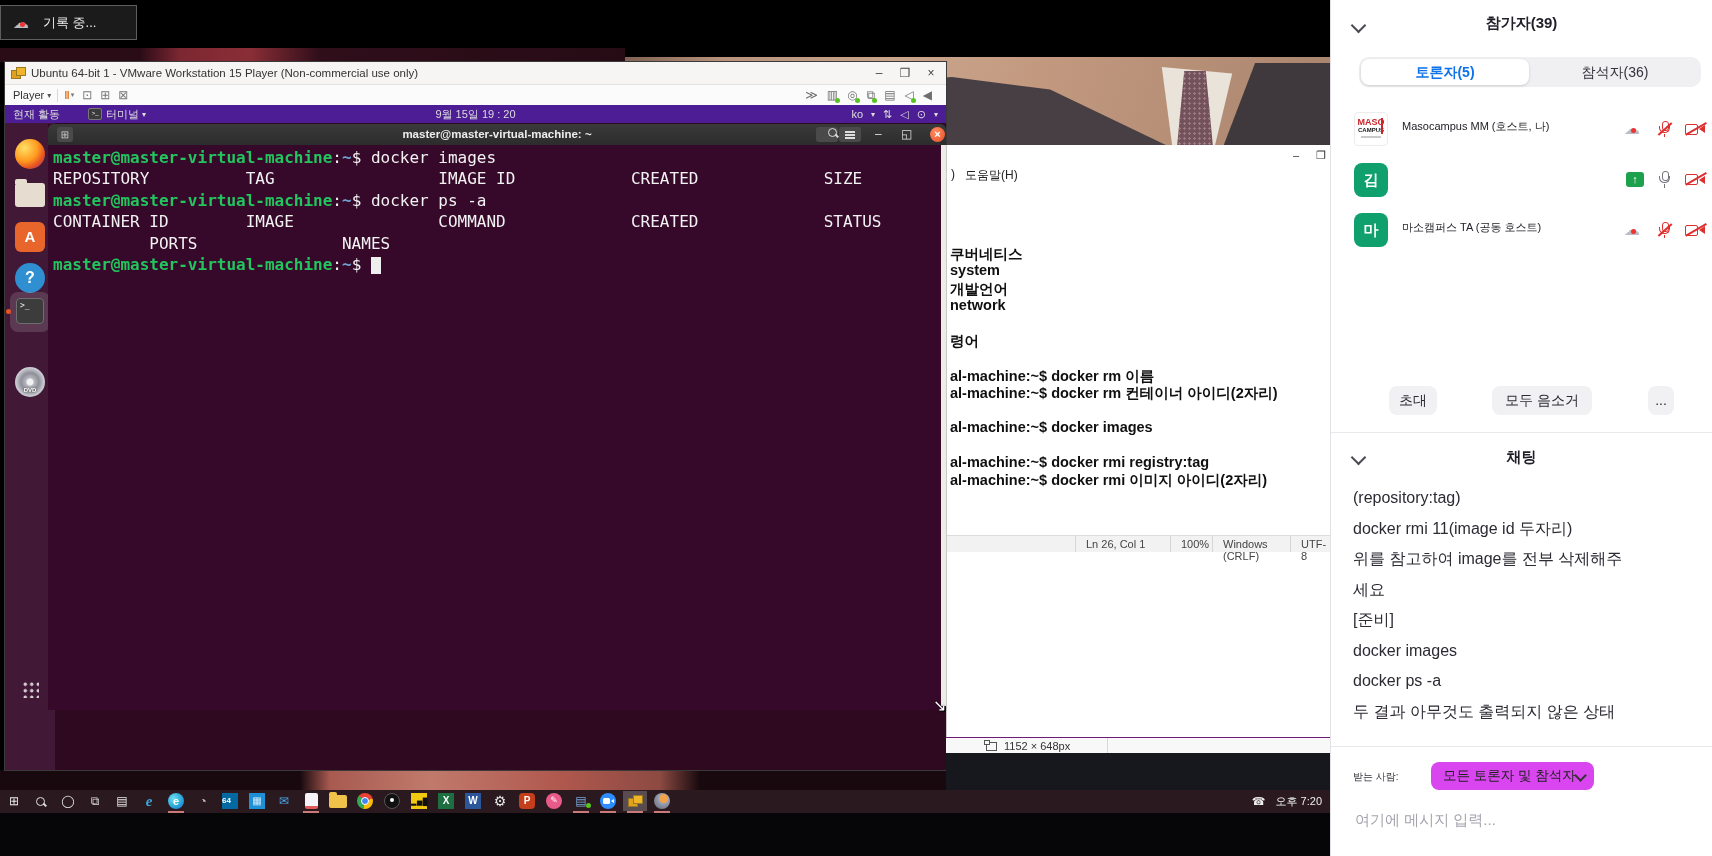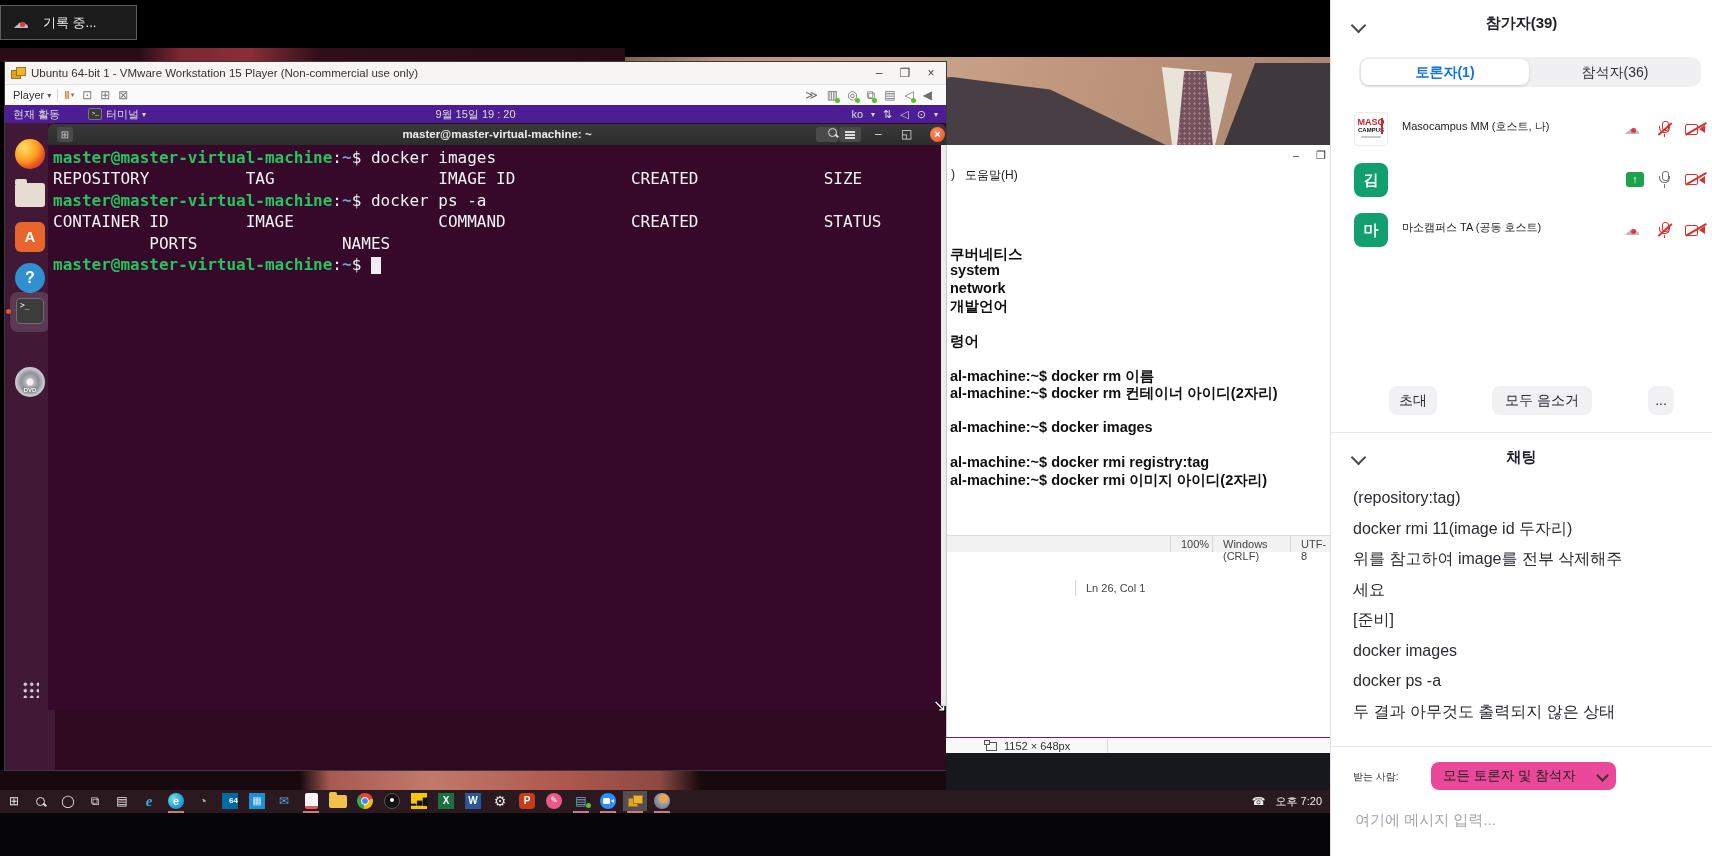--- a/index.html
+++ b/index.html
@@ -129,21 +129,21 @@
   #tbicons{position:absolute;left:2px;top:1px;display:flex;gap:3px;}
   .tbi{position:relative;width:24px;height:20px;display:flex;align-items:center;justify-content:center;
     font-size:12px;color:#e8e8e8;}
   .tbi.active::after{content:"";position:absolute;bottom:-2px;left:4px;width:16px;height:2px;background:#c97b7b;}
   .tbi .g{pointer-events:none;}
   .t1 .g,.t2 .g,.t3 .g{color:#dcdcdc;}
   .t5 .g{color:#3ba7dc;font-family:"Liberation Serif",serif;font-style:italic;font-weight:bold;font-size:15px;}
   .t6 .circ{width:16px;height:16px;border-radius:50%;background:radial-gradient(circle at 35% 35%,#6ee0f0,#2aa7d8 55%,#1a6fd4);
     color:#fff;font-size:11px;font-weight:bold;text-align:center;line-height:16px;}
   .t7 .g{color:#bbb;}
-  .t8 .sq{width:16px;height:16px;background:#0369a1;color:#fff;font-size:8px;font-weight:bold;text-align:right;line-height:16px;}
+  .t8 .sq{width:16px;height:16px;background:#0369a1;color:#fff;font-size:8px;font-weight:bold;text-align:left;line-height:16px;}
   .t9 .sq{width:16px;height:16px;background:#1e90d8;color:#cfe8fa;font-size:10px;text-align:center;line-height:16px;}
   .t10 .g{color:#4aa3e8;}
   .t11 .sq{width:13px;height:16px;background:#f4f4f8;border-radius:2px;border-bottom:3px solid #e05a5a;box-sizing:border-box;}
   .t12 .fsh{width:18px;height:13px;background:#f0c24a;border-radius:2px;position:relative;}
   .t12 .fsh::before{content:"";position:absolute;left:0;top:-3px;width:8px;height:4px;background:#f0c24a;border-radius:2px 2px 0 0;}
   .t13 .chr{width:16px;height:16px;border-radius:50%;background:conic-gradient(from -45deg,#ea4335 0 33%,#fbbc05 0 66%,#34a853 0 100%);position:relative;}
   .t13 .chr::after{content:"";position:absolute;left:4px;top:4px;width:8px;height:8px;border-radius:50%;background:#4285f4;border:1.5px solid #fff;box-sizing:border-box;}
   .t14 .pin{width:16px;height:16px;border-radius:50%;background:#111;border:1px solid #555;position:relative;box-sizing:border-box;}
   .t14 .pin::after{content:"";position:absolute;left:5px;top:4px;width:4px;height:4px;border-radius:50%;background:#fff;}
   .t15 .sq{width:16px;height:16px;background:#f2c811;color:#111;font-size:7px;text-align:center;line-height:17px;letter-spacing:.5px;}
@@ -189,22 +189,22 @@
   .camw{position:relative;width:22px;height:15px;display:inline-block;color:#de2f2f;}
   .camw .cb{position:absolute;left:0;top:2px;width:13px;height:11px;border:1.7px solid currentColor;border-radius:2px;box-sizing:border-box;}
   .camw .ct{position:absolute;left:14px;top:3.5px;width:0;height:0;border-right:6px solid currentColor;border-top:4px solid transparent;border-bottom:4px solid transparent;}
   .camw::after{content:"";position:absolute;left:-1px;top:6px;width:24px;height:1.8px;background:currentColor;transform:rotate(-30deg);}
   .sharew{width:18px;height:15px;background:#1ea14d;border-radius:3px;color:#fff;font-size:11px;font-weight:bold;text-align:center;line-height:15px;}
   .pbtn{position:absolute;top:386px;height:29px;background:#f1f1f4;border-radius:8px;color:#2b2b33;font-size:14px;
     text-align:center;line-height:29px;}
   .pdivider{position:absolute;left:0;width:382px;height:1px;background:#e8e8ec;}
   #chatlines{position:absolute;left:22px;top:483px;width:345px;font-size:16px;color:#2b2b33;line-height:30.5px;}
   #footer-to{position:absolute;left:22px;top:770px;font-size:10px;color:#33333b;}
-  #recip{position:absolute;left:100px;top:762px;height:28px;background:#ec4899;border-radius:8px;font-size:13.5px;
-    color:#222;line-height:28px;padding:0 40px 0 12px;}
+  #recip{position:absolute;left:100px;top:762px;height:28px;background:#d946ef;border-radius:8px;font-size:13.5px;
+    color:#222;line-height:28px;padding:0 18px 0 12px;}
   #recip .chev{position:absolute;right:9px;top:9px;width:7px;height:7px;border-color:#333;}
   #chatinput{position:absolute;left:22px;top:810px;width:330px;border:none;outline:none;font-size:15px;color:#333;
     font-family:"Liberation Sans",sans-serif;background:transparent;}
   #chatinput::placeholder{color:#a4a4ae;}
 </style>
 </head>
 <body>
 
 <div id="stage">
 
@@ -310,36 +310,36 @@
       <span class="np-ctrl" style="left:337px;">–</span>
       <span class="np-ctrl" style="left:362px;">❐</span>
     </div>
     <div class="np-menu">
       <span style="left:4px;">)</span>
       <span style="left:18px;">도움말(H)</span>
     </div>
     <div class="np-body">
       <div class="np-line">쿠버네티스</div>
       <div class="np-line">system</div>
+      <div class="np-line">개발언어</div>
       <div class="np-line">network</div>
-      <div class="np-line">개발언어</div>
       <div class="np-line"></div>
       <div class="np-line">령어</div>
       <div class="np-line"></div>
       <div class="np-line">al-machine:~$ docker rm 이름</div>
       <div class="np-line">al-machine:~$ docker rm 컨테이너 아이디(2자리)</div>
       <div class="np-line"></div>
       <div class="np-line">al-machine:~$ docker images</div>
       <div class="np-line"></div>
       <div class="np-line">al-machine:~$ docker rmi registry:tag</div>
       <div class="np-line">al-machine:~$ docker rmi 이미지 아이디(2자리)</div>
     </div>
     <div class="np-status">
       <span style="flex:1;"></span>
-      <span class="cell" style="width:95px;margin-top:44px;">Ln 26, Col 1</span>
+      <span class="cell" style="width:95px;">Ln 26, Col 1</span>
       <span class="cell" style="width:42px;">100%</span>
       <span class="cell" style="width:78px;">Windows (CRLF)</span>
       <span class="cell" style="width:40px;">UTF-8</span>
     </div>
   </div>
 
   <div class="abs" id="capbar">
     <span class="szicon"></span>
     <span class="lbl">1152 × 648px</span>
     <span class="vd"></span>
@@ -431,21 +431,21 @@
       <span>오후 7:20</span>
     </div>
   </div>
 
   <div class="abs" id="panel">
 
     <span class="abs chev" style="left:22px;top:20px;"></span>
     <div class="pn-title" style="top:14px;">참가자(39)</div>
 
     <div id="tabbar">
-      <div id="tab-disc">토론자(1)</div>
+      <div id="tab-disc">토론자(5)</div>
       <div id="tab-att">참석자(36)</div>
     </div>
 
     <div class="prow" style="top:109px;">
       <div class="pav maso">
         <div class="m1">MASO</div>
         <div class="m2">CAMPUS</div>
         <div class="mbar"></div>
         <div class="msub"></div>
       </div>

